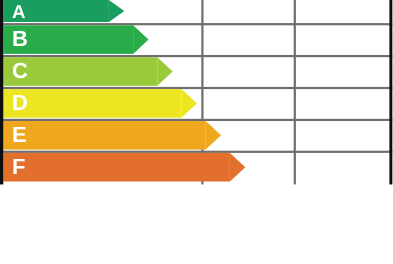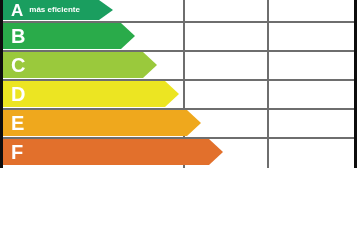--- a/index.html
+++ b/index.html
@@ -129,21 +129,20 @@
   <div class="cell" style="left:185px; top:81px;  width:80px; height:26px;"></div>
   <div class="cell" style="left:269px; top:81px;  width:85px; height:26px;"></div>
   <div class="cell" style="left:185px; top:110px; width:80px; height:26px;"></div>
   <div class="cell" style="left:269px; top:110px; width:85px; height:26px;"></div>
   <div class="cell" style="left:185px; top:139px; width:80px; height:26px;"></div>
   <div class="cell" style="left:269px; top:139px; width:85px; height:26px;"></div>
 
   <div class="rating-row" style="top:0px; height:20px;">
     <div class="bar" style="--c:#1a9e5f; --half:10px; width:96px; background:#1a9e5f;">
       <span class="grade" style="font-size:17px;">A</span>
-      <span class="note">más eficiente</span>
     </div>
   </div>
 
   <div class="rating-row" style="top:23px; height:26px;">
     <div class="bar" style="--c:#2aab4a; --half:13px; width:118px; background:#2aab4a;">
       <span class="grade">B</span>
       <span class="note"></span>
     </div>
   </div>
 

